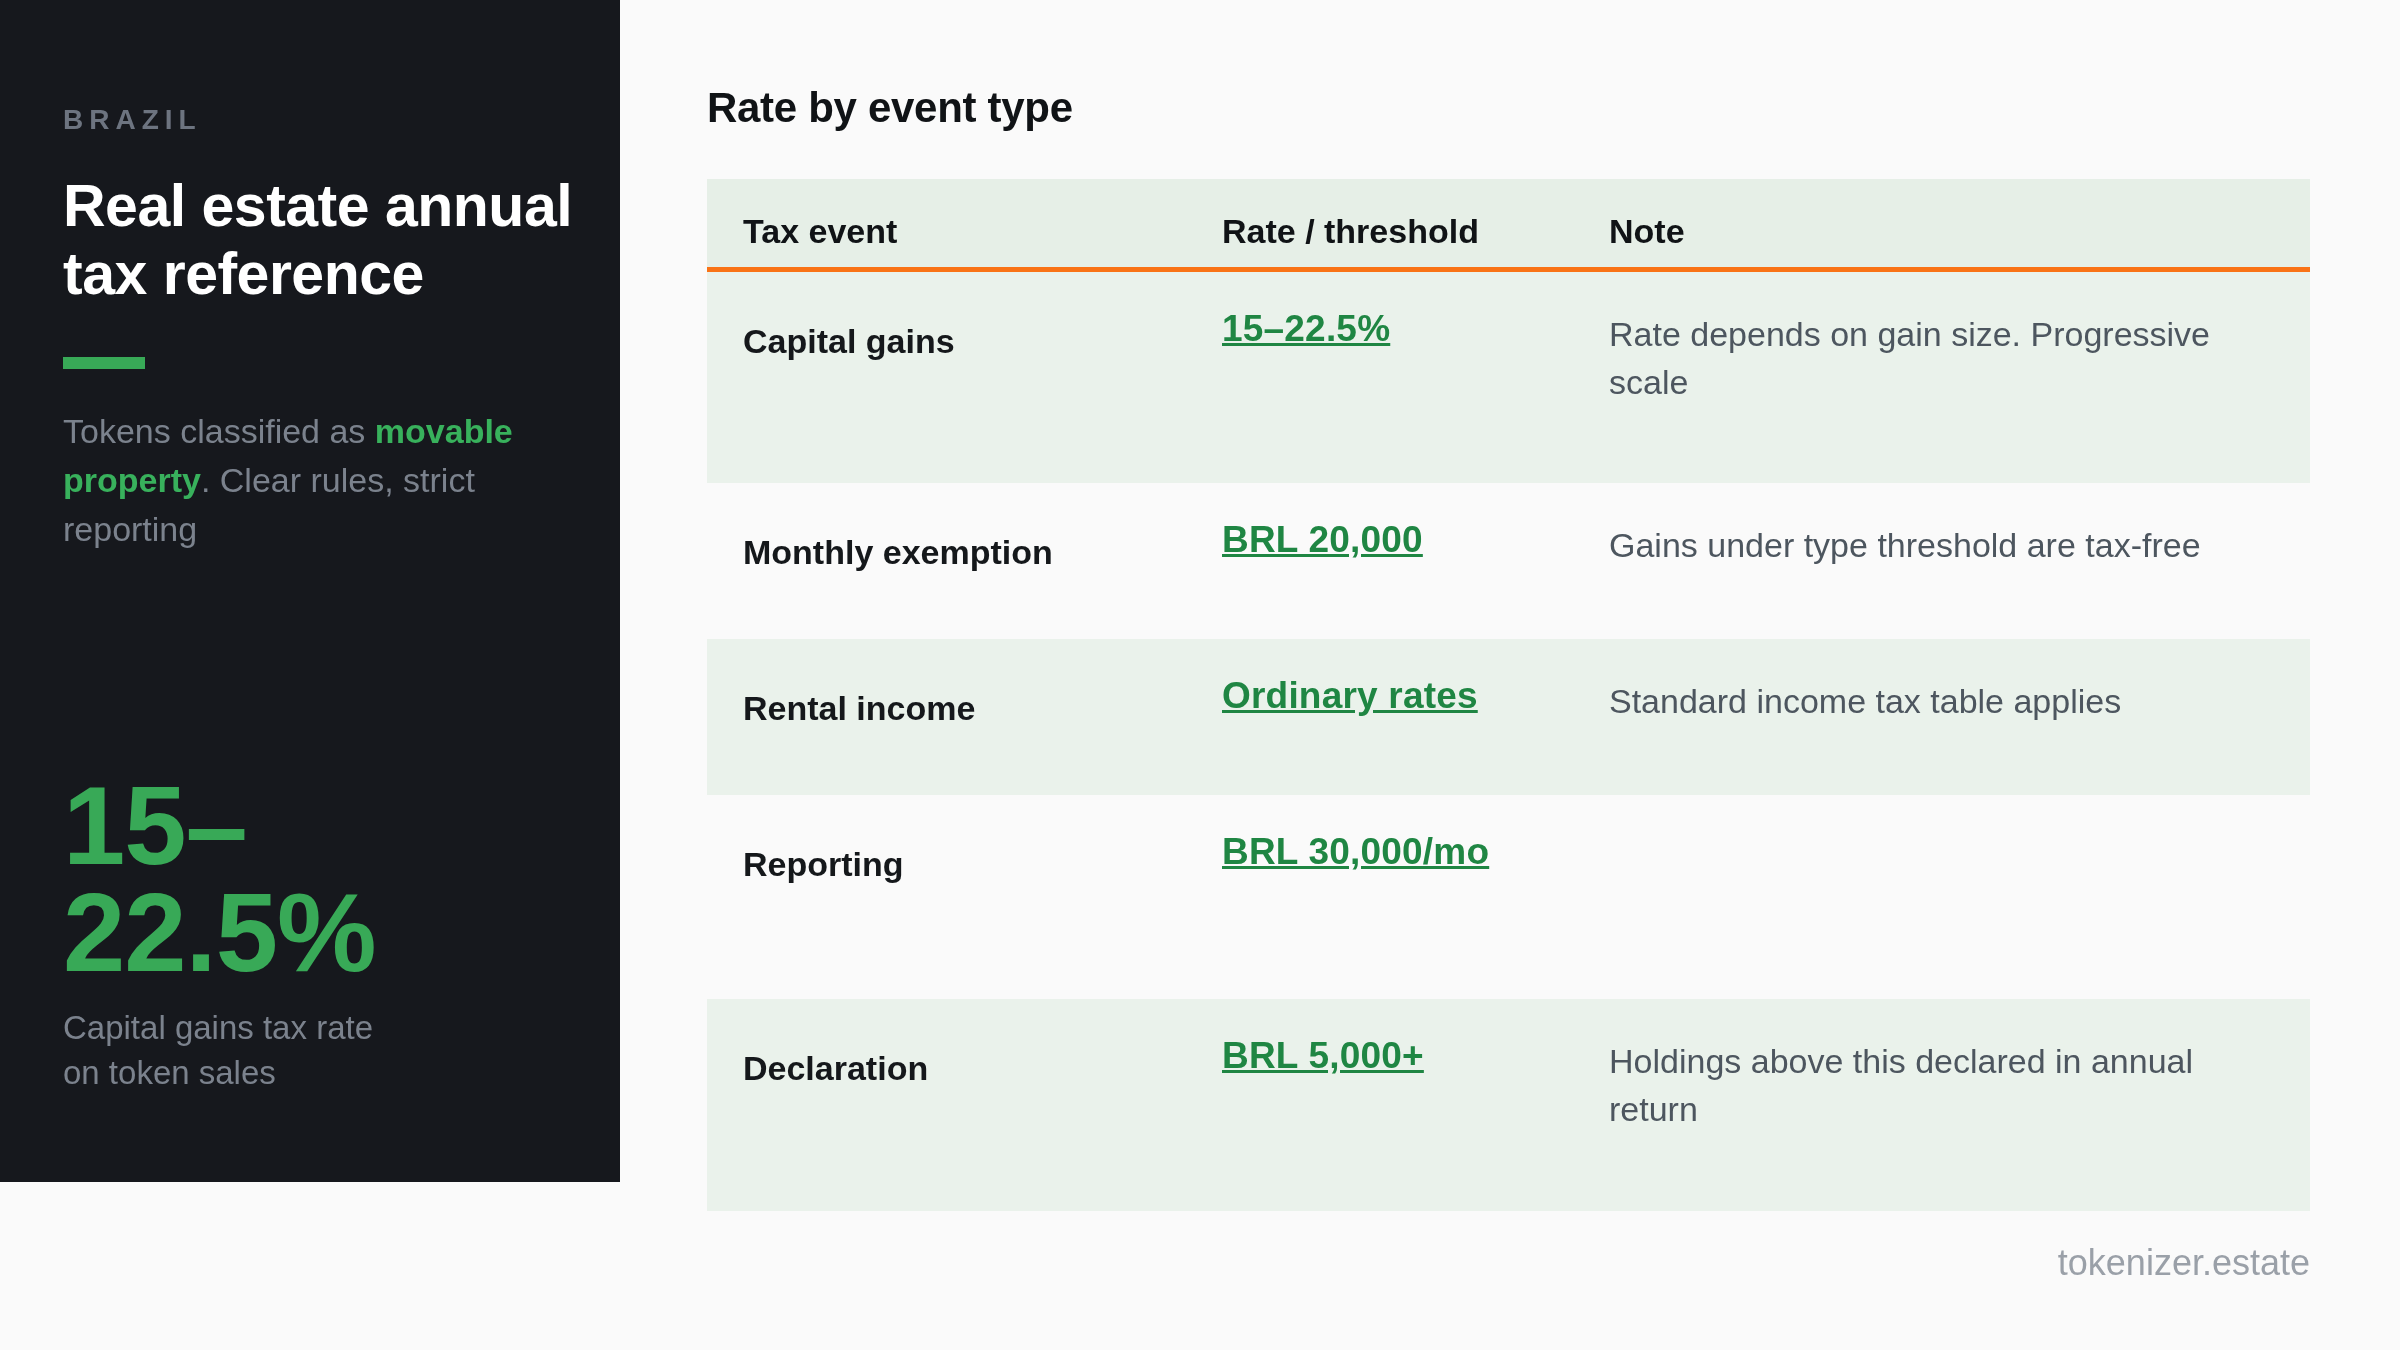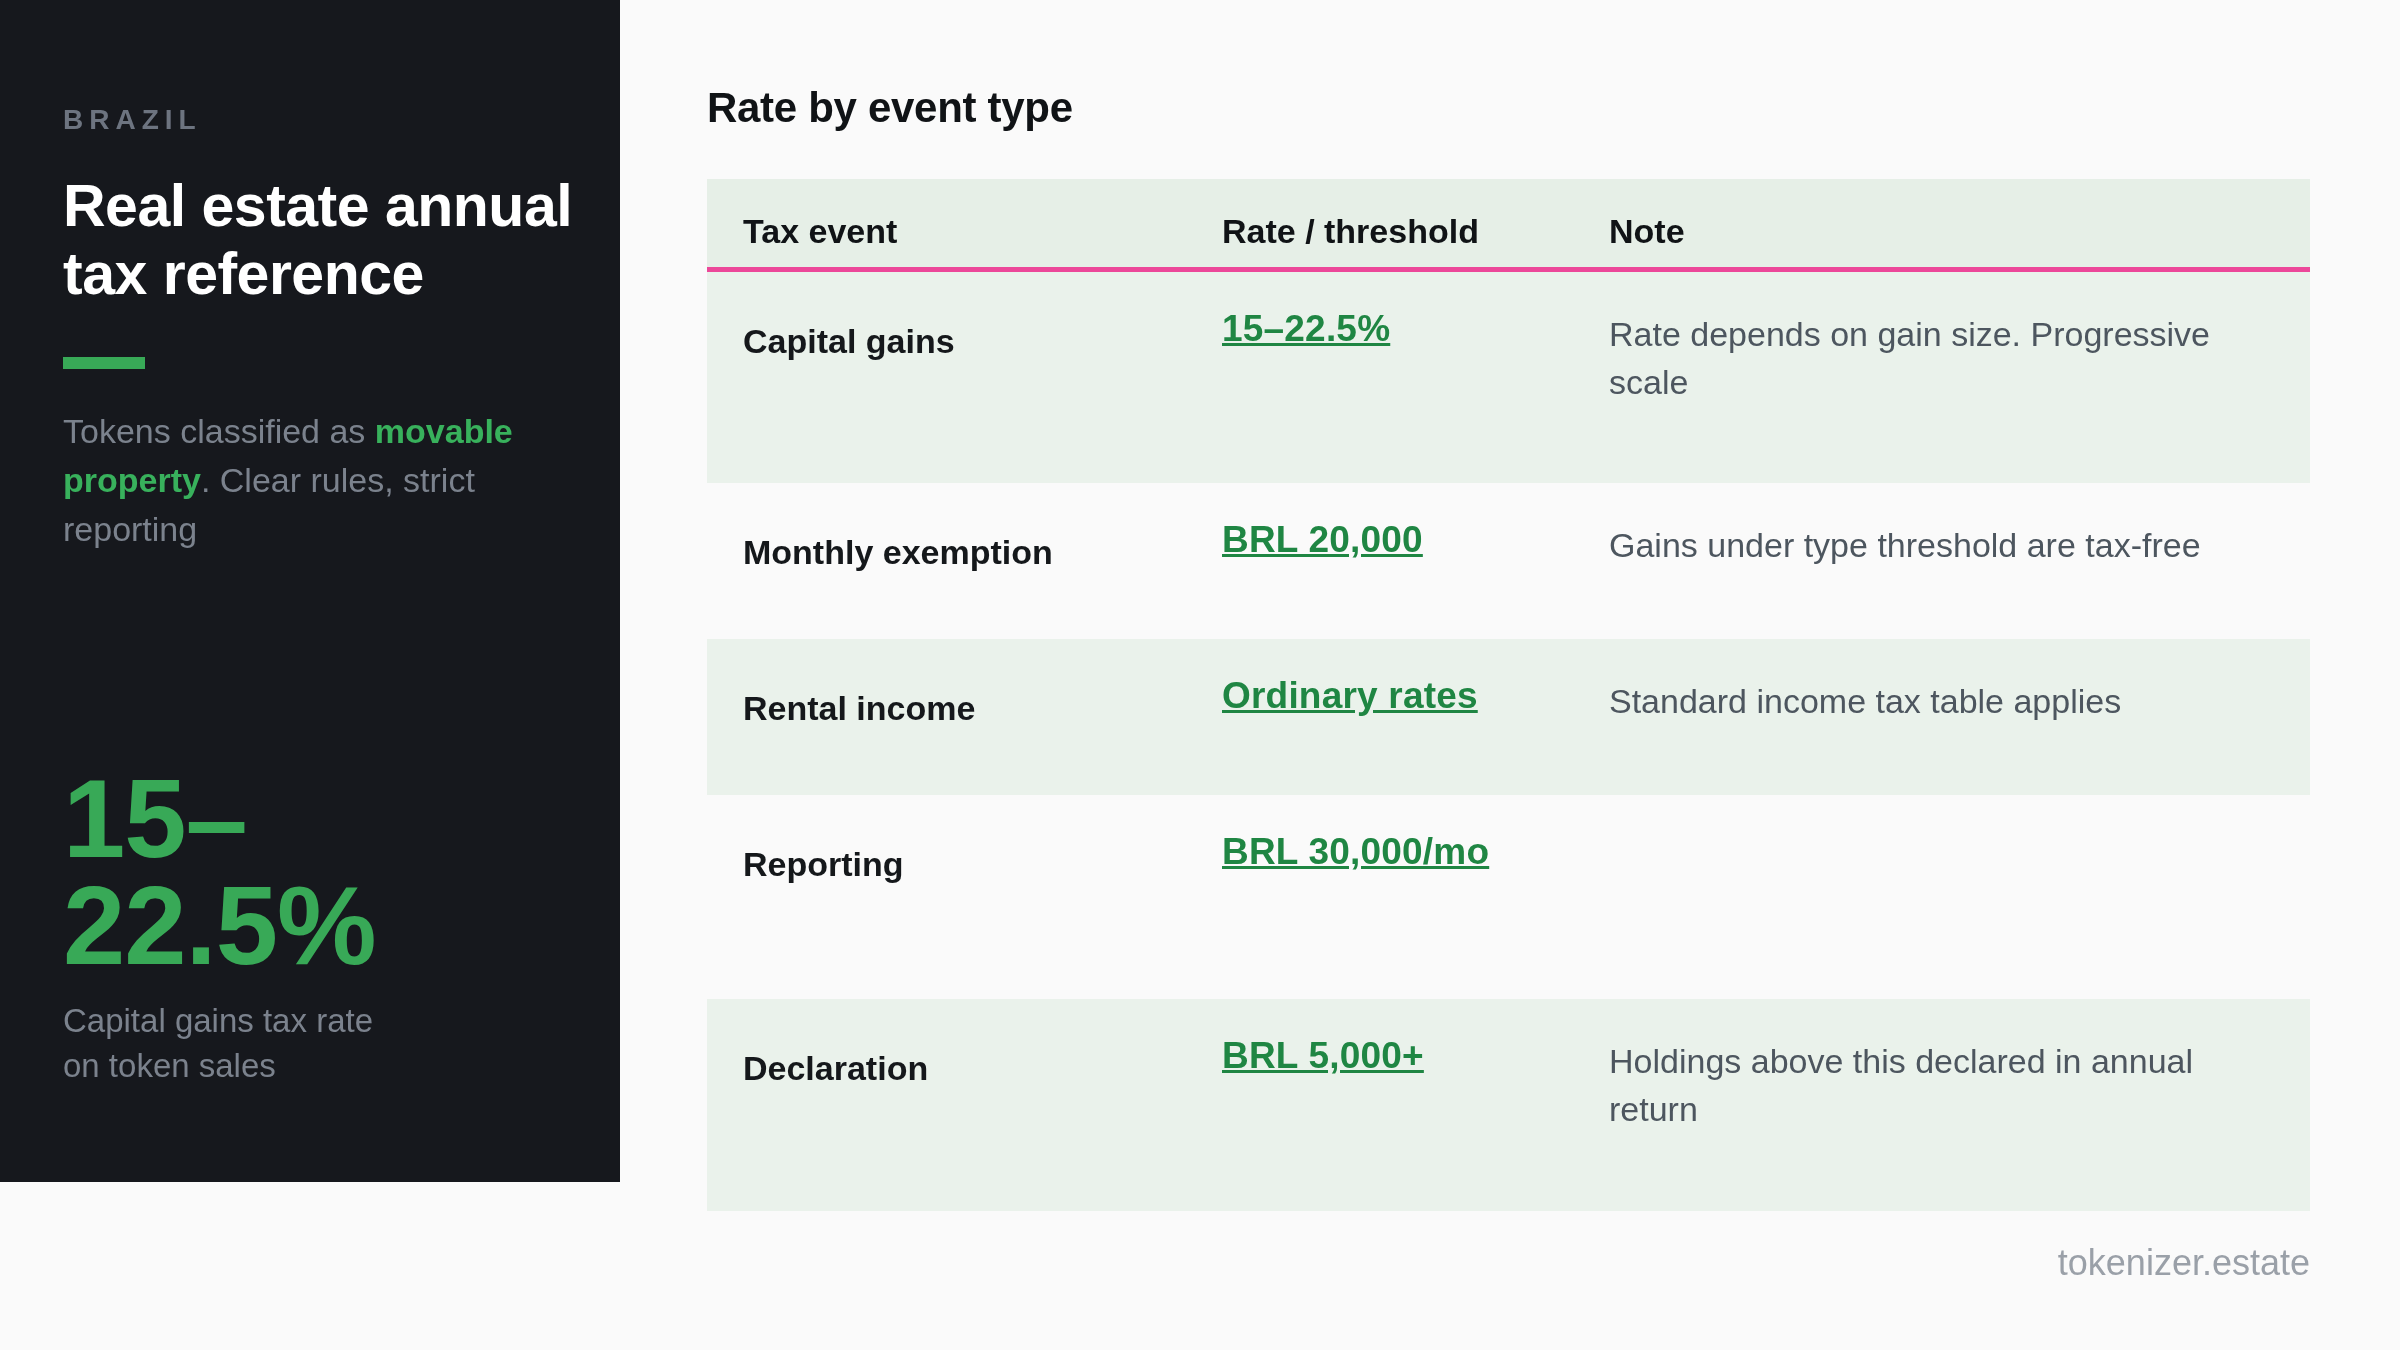--- a/index.html
+++ b/index.html
@@ -25,21 +25,21 @@
     letter-spacing:-0.5px;color:#ffffff;
   }
   .accent-bar{
     margin-top:48px;width:82px;height:12px;background:#38a957;
   }
   .desc{
     margin:38px 0 0;max-width:490px;
     font-size:34px;line-height:1.44;color:#7b828d;
   }
   .desc .hl{color:#38b15c;font-weight:700;}
-  .stat{position:absolute;left:63px;bottom:93px;}
+  .stat{position:absolute;left:63px;bottom:86px;}
   .stat-value{
     font-size:112px;font-weight:700;line-height:0.95;
     letter-spacing:-1px;color:#38a957;
   }
   .stat-caption{
     margin-top:20px;max-width:340px;
     font-size:33px;line-height:1.36;color:#7b828d;
   }
   
   .content{
@@ -50,21 +50,21 @@
     margin:0;font-size:42px;font-weight:700;
     letter-spacing:-0.3px;color:#101316;
   }
   .table{margin-top:47px;width:1603px;}
   .row{
     display:grid;grid-template-columns:515px 387px 701px;
     box-sizing:border-box;
   }
   .thead{
     background:#e6efe7;min-height:93px;
-    border-bottom:5px solid #ec4899;
+    border-bottom:5px solid #f97316;
   }
   .cell{box-sizing:border-box;}
   .th{
     font-size:34px;font-weight:700;color:#101316;
     padding-top:33px;
   }
   .col-event{padding-left:36px;}
   .col-note{padding-right:28px;}
   .tint{background:#eaf2eb;}
   .row-1{min-height:211px;}

